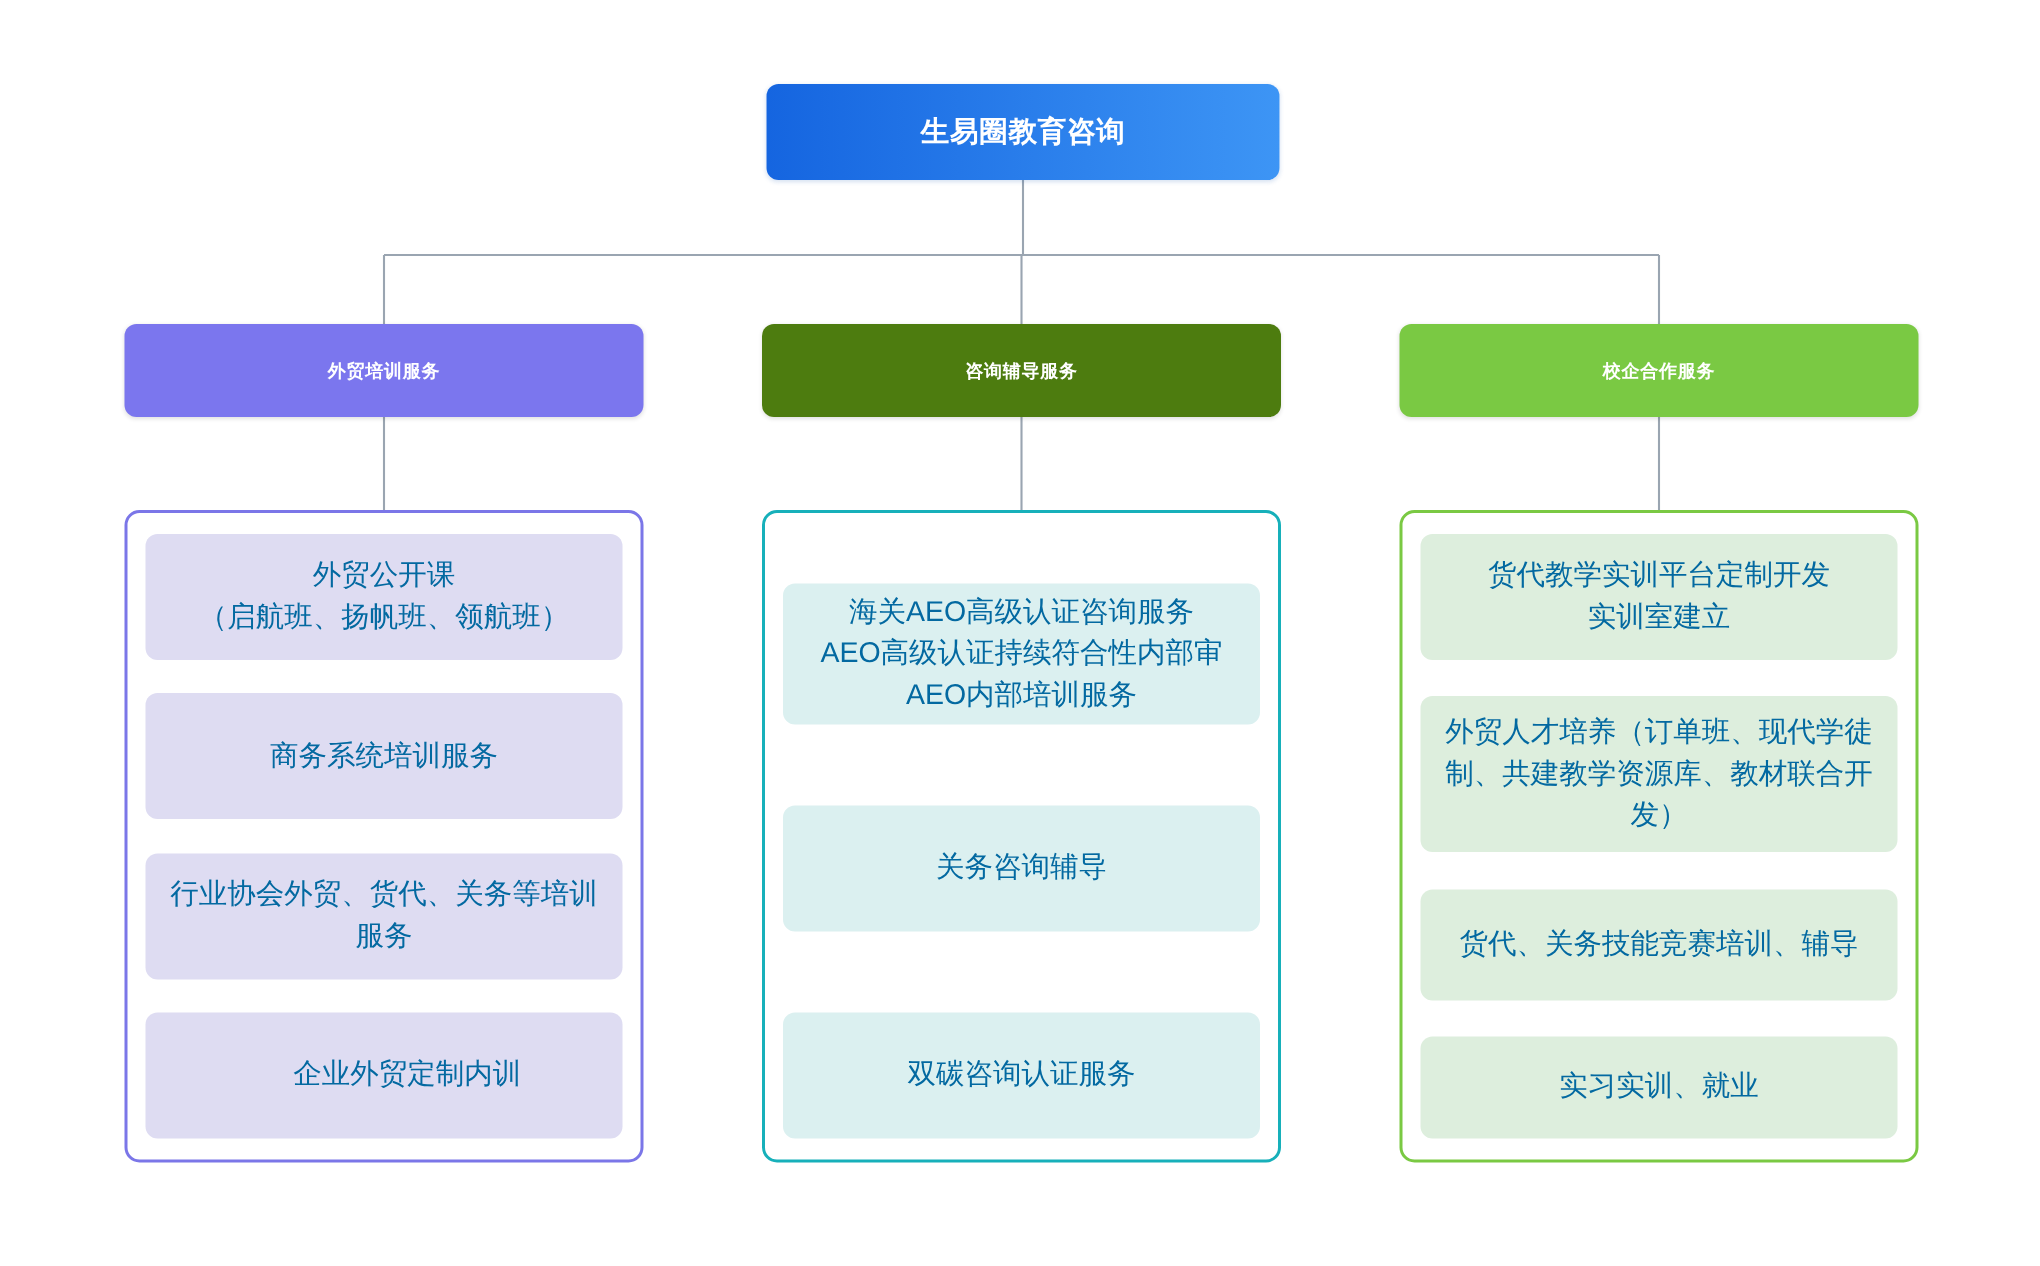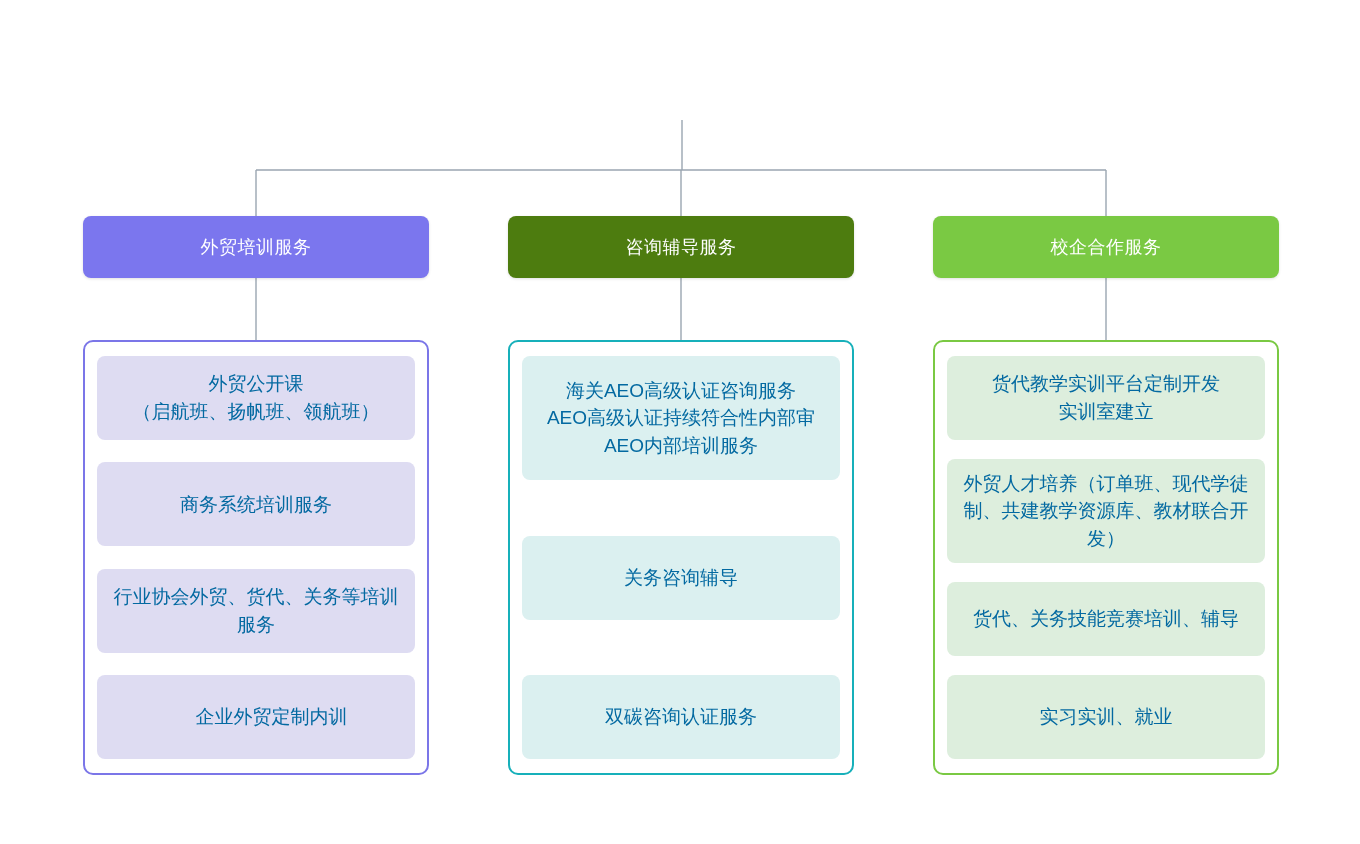--- a/index.html
+++ b/index.html
@@ -66,22 +66,22 @@
     width: 346px;
     height: 62px;
     border-radius: 8px;
     display: flex;
     align-items: center;
     justify-content: center;
     box-shadow: 0 1px 3px rgba(0,0,0,0.12);
   }
   .col-header-label {
     color: #ffffff;
-    font-size: 18px;
-    font-weight: normal;
+    font-size: 12px;
+    font-weight: bold;
     letter-spacing: 0.5px;
   }
 
   .col-body {
     position: absolute;
     top: 124px;
     left: 0;
     width: 346px;
     height: 435px;
     border-radius: 10px;
@@ -119,20 +119,23 @@
       <line x1="682" y1="120" x2="682" y2="170" stroke="#9aa5b1" stroke-width="1.4"></line>
       <line x1="256" y1="170" x2="1106" y2="170" stroke="#9aa5b1" stroke-width="1.4"></line>
       <line x1="256" y1="170" x2="256" y2="216" stroke="#9aa5b1" stroke-width="1.4"></line>
       <line x1="256" y1="278" x2="256" y2="340" stroke="#9aa5b1" stroke-width="1.4"></line>
       <line x1="681" y1="170" x2="681" y2="216" stroke="#9aa5b1" stroke-width="1.4"></line>
       <line x1="681" y1="278" x2="681" y2="340" stroke="#9aa5b1" stroke-width="1.4"></line>
       <line x1="1106" y1="170" x2="1106" y2="216" stroke="#9aa5b1" stroke-width="1.4"></line>
       <line x1="1106" y1="278" x2="1106" y2="340" stroke="#9aa5b1" stroke-width="1.4"></line>
     </svg>
 
+  <div class="root-node" style="background: linear-gradient(90deg, rgb(21, 101, 224) 0%, rgb(61, 149, 245) 100%);">
+    <span class="root-label">生易圈教育咨询</span>
+  </div>
 
   <div class="column" id="column-0">
     <div class="col-header" style="background: rgb(123, 118, 238);">
       <span class="col-header-label">外贸培训服务</span>
     </div>
     <div class="col-body" style="border-color: rgb(123, 118, 232);">
         <div class="card" style="background: rgb(222, 220, 242); height: 84px;">
           <span class="card-text">外贸公开课
 （启航班、扬帆班、领航班）</span>
         </div>
@@ -146,21 +149,21 @@
           <span class="card-text">企业外贸定制内训</span>
         </div>
       </div>
   </div>
 
   <div class="column" id="column-1">
     <div class="col-header" style="background: #4d7c0f;">
       <span class="col-header-label">咨询辅导服务</span>
     </div>
     <div class="col-body" style="border-color: rgb(23, 176, 186);">
-        <div class="card" style="background: rgb(219, 240, 240); height: 124px;">
+        <div class="card" style="background: rgb(219, 240, 240); height: 94px; margin-top: 33px;">
           <span class="card-text">海关AEO高级认证咨询服务
 AEO高级认证持续符合性内部审
 AEO内部培训服务</span>
         </div>
         <div class="card" style="background: rgb(219, 240, 240); height: 84px; align-items: center;">
           <span class="card-text">关务咨询辅导</span>
         </div>
         <div class="card" style="background: rgb(219, 240, 240); height: 84px;">
           <span class="card-text">双碳咨询认证服务</span>
         </div>
@@ -175,19 +178,19 @@
         <div class="card" style="background: rgb(221, 238, 221); height: 84px;">
           <span class="card-text">货代教学实训平台定制开发
 实训室建立</span>
         </div>
         <div class="card" style="background: rgb(221, 238, 221); height: 104px;">
           <span class="card-text">外贸人才培养（订单班、现代学徒制、共建教学资源库、教材联合开发）</span>
         </div>
         <div class="card" style="background: rgb(221, 238, 221); height: 74px;">
           <span class="card-text">货代、关务技能竞赛培训、辅导</span>
         </div>
-        <div class="card" style="background: rgb(221, 238, 221); height: 84px;">
+        <div class="card" style="background: rgb(221, 238, 221); height: 68px;">
           <span class="card-text">实习实训、就业</span>
         </div>
       </div>
   </div>
 
 </div>
 
 </body></html>

